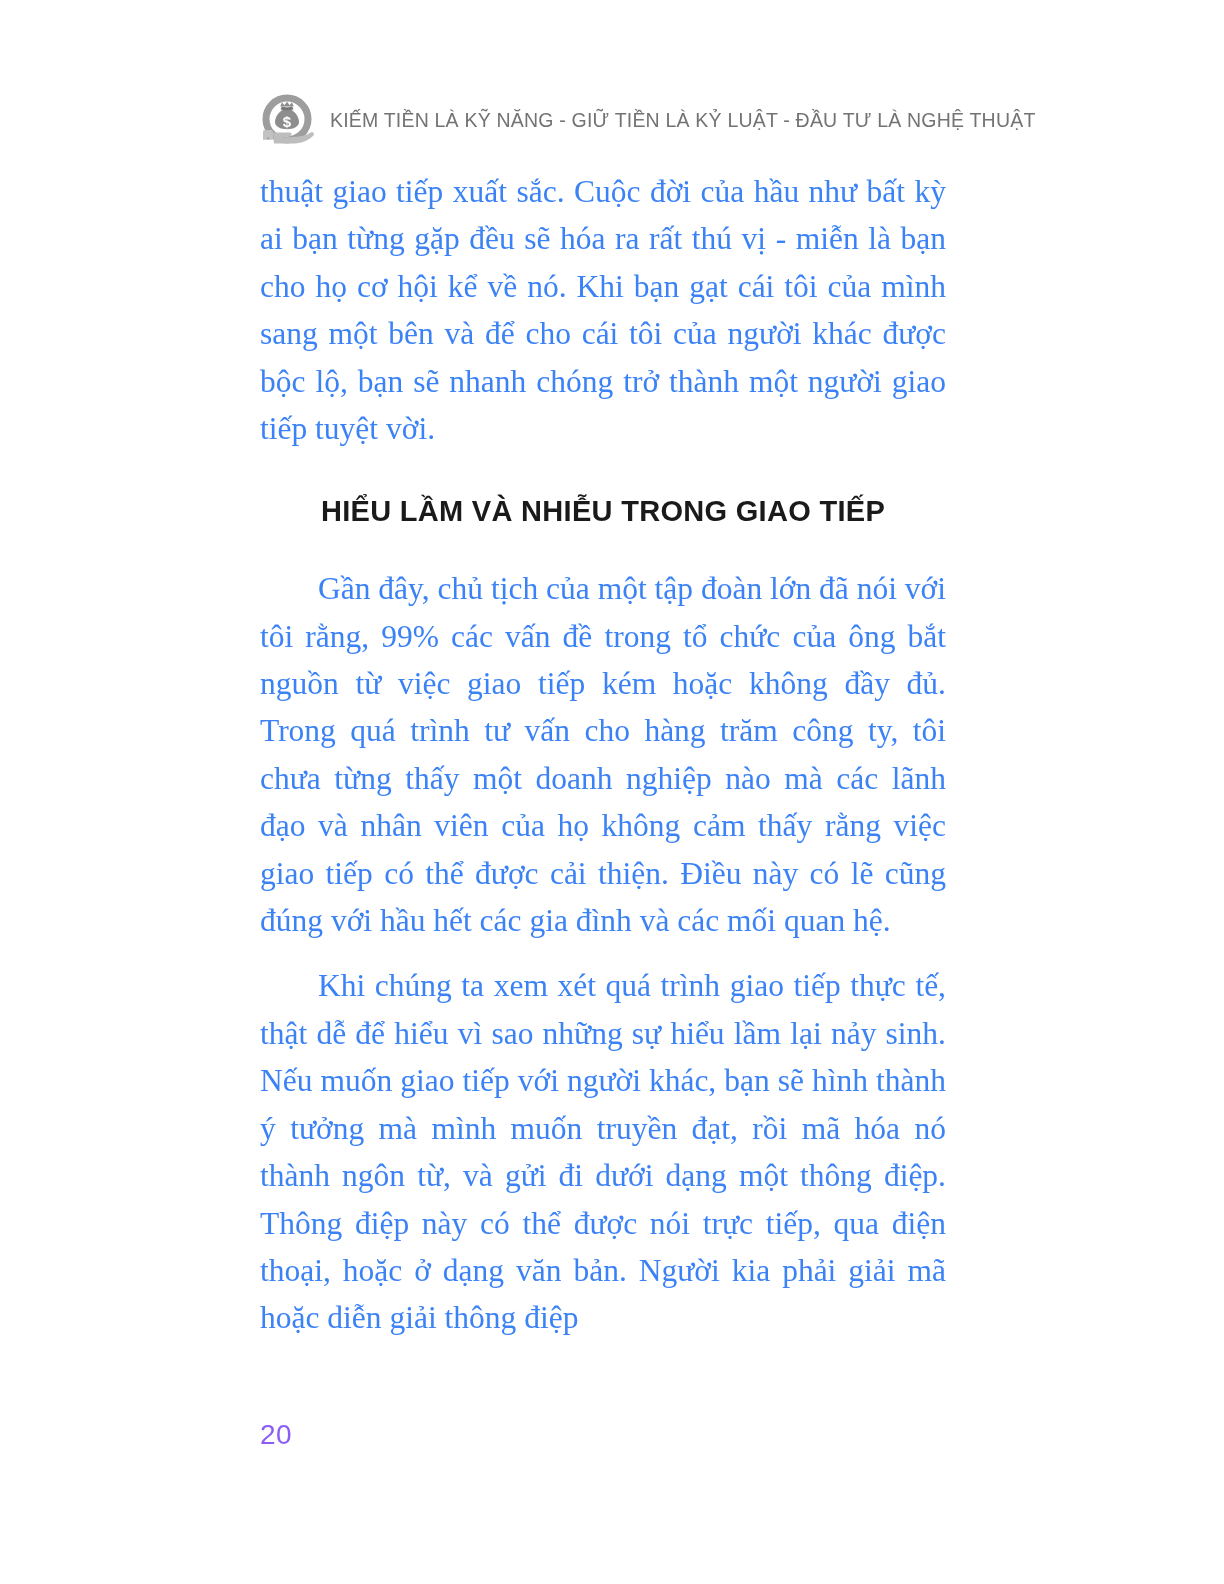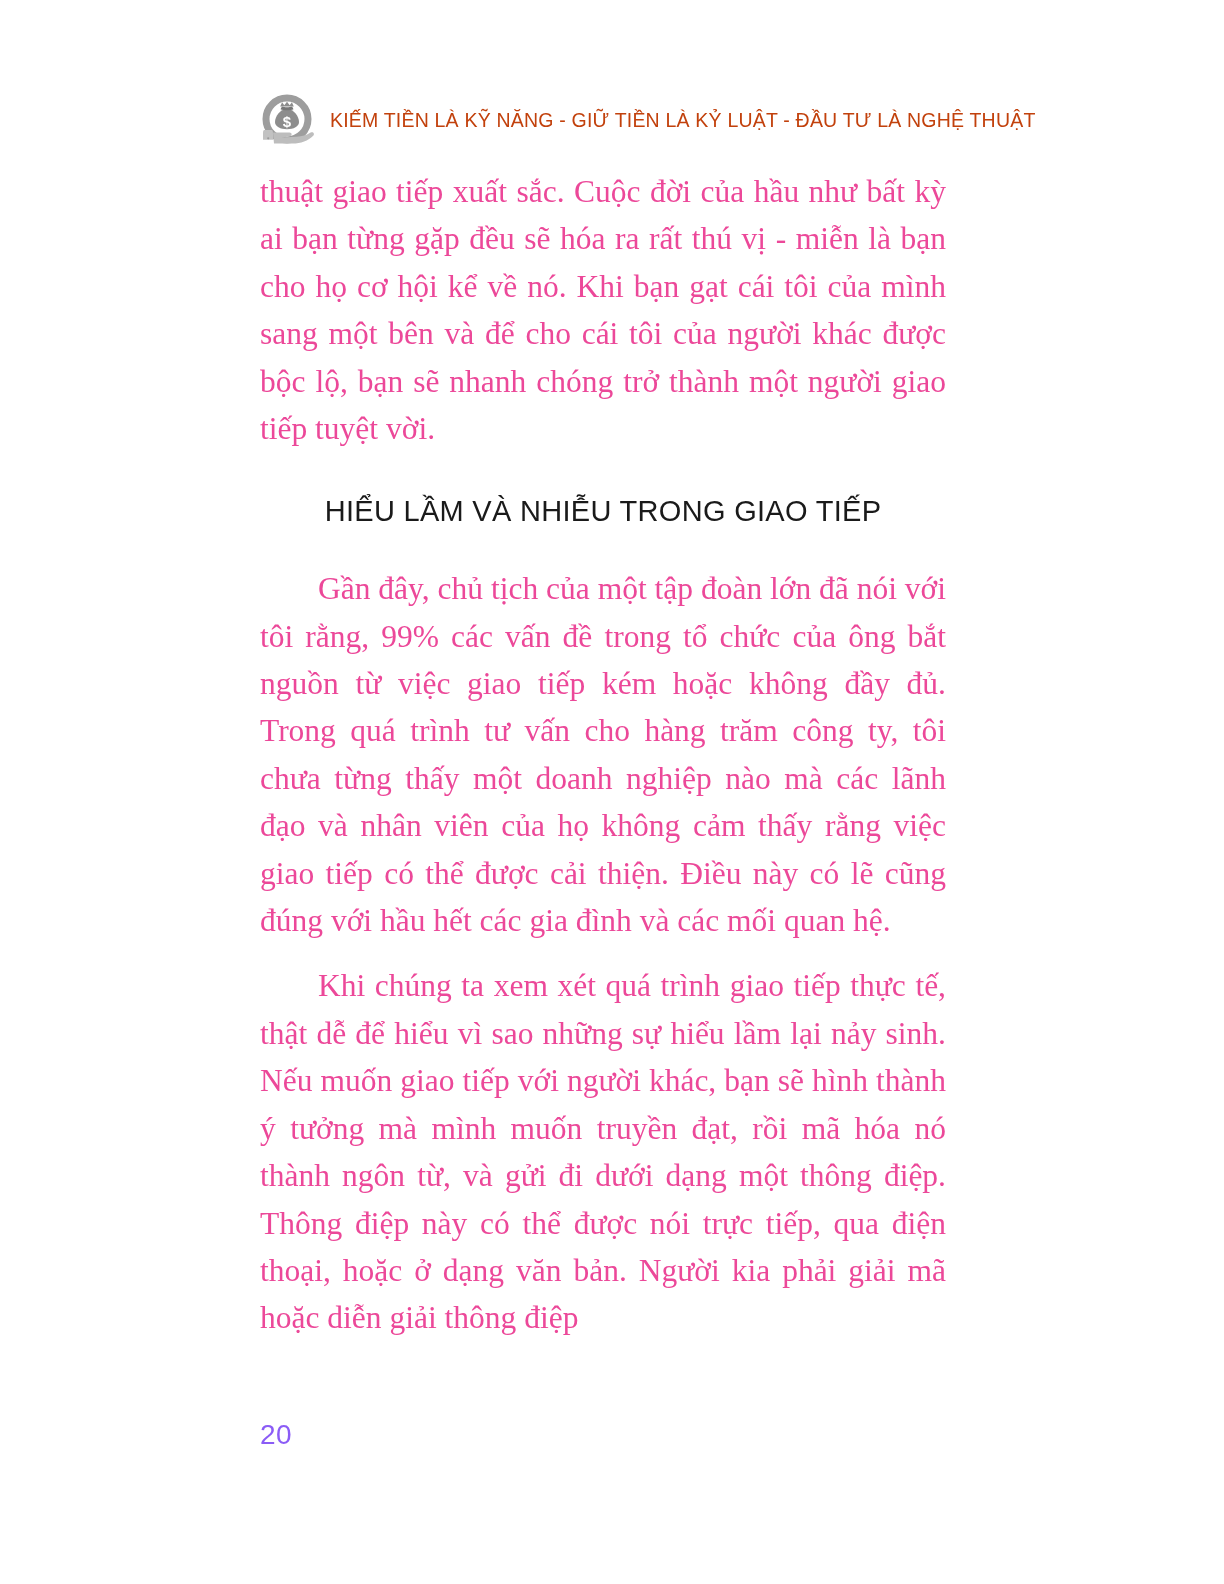--- a/index.html
+++ b/index.html
@@ -39,53 +39,53 @@
     flex: 0 0 58px;
     position: relative;
   }
   .header-logo svg { display: block; width: 58px; height: 58px; }
 
   .header-title {
     font-family: "Liberation Sans", "DejaVu Sans", sans-serif;
     font-size: 19.5px;
     font-weight: 400;
     letter-spacing: 0.2px;
-    color: #c2410c;
+    color: #737373;
     white-space: nowrap;
     line-height: 1;
     padding-bottom: 2px;
   }
 
   
   .content {
     position: absolute;
     left: 260px;
     top: 168px;
     width: 686px;
   }
 
   p.body-par {
     margin: 0;
     font-size: 31.5px;
     line-height: 47.4px;
-    color: #ec4899;
+    color: #3b82f6;
     text-align: justify;
     text-justify: inter-word;
     font-weight: 400;
   }
   p.body-par.indent { text-indent: 58px; }
 
   .par-gap { height: 18px; }
 
   
   h2.section-heading {
     margin: 0;
     font-family: "Liberation Sans", "DejaVu Sans", sans-serif;
     font-size: 29px;
-    font-weight: 400;
+    font-weight: 700;
     letter-spacing: 0.3px;
     color: #1a1a1a;
     text-align: center;
     line-height: 1.2;
   }
   .heading-space-before { height: 42px; }
   .heading-space-after  { height: 36px; }
 
   
   .folio {

